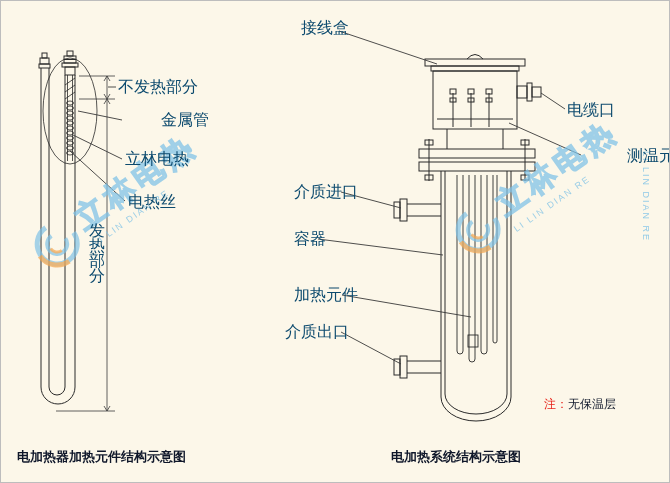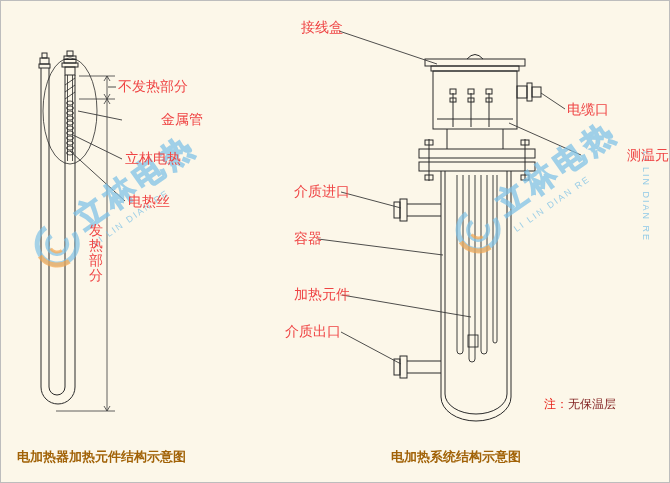--- a/index.html
+++ b/index.html
@@ -10,47 +10,47 @@
     border:1px solid #bdbdbd;
     box-sizing:border-box;
     overflow:hidden;
     font-family:"Liberation Serif","DejaVu Serif",serif;
   }
   .linework{position:absolute;left:0;top:0;z-index:1;}
   
   .lbl{
     position:absolute;
     z-index:3;
-    color:#ef4444;
-    font-size:14px;
+    color:#0c4a6e;
+    font-size:16px;
     line-height:14px;
     white-space:nowrap;
   }
   .lbl-vert{
     white-space:normal;
     width:13px;
     word-break:break-all;
     line-height:15px;
   }
   .caption{
     position:absolute;
     z-index:3;
-    color:#a16207;
+    color:#0f172a;
     font-weight:bold;
     font-size:13px;
     white-space:nowrap;
   }
   .note{
     position:absolute;
     z-index:3;
     font-size:12px;
     white-space:nowrap;
   }
   .note .p{color:#e8251c;}
-  .note .t{color:#7f1d1d;}
+  .note .t{color:#0f172a;}
   
   .wm{
     position:absolute;
     z-index:2;
     display:flex;
     align-items:center;
     gap:6px;
     transform:rotate(-35deg);
     pointer-events:none;
     opacity:.85;

